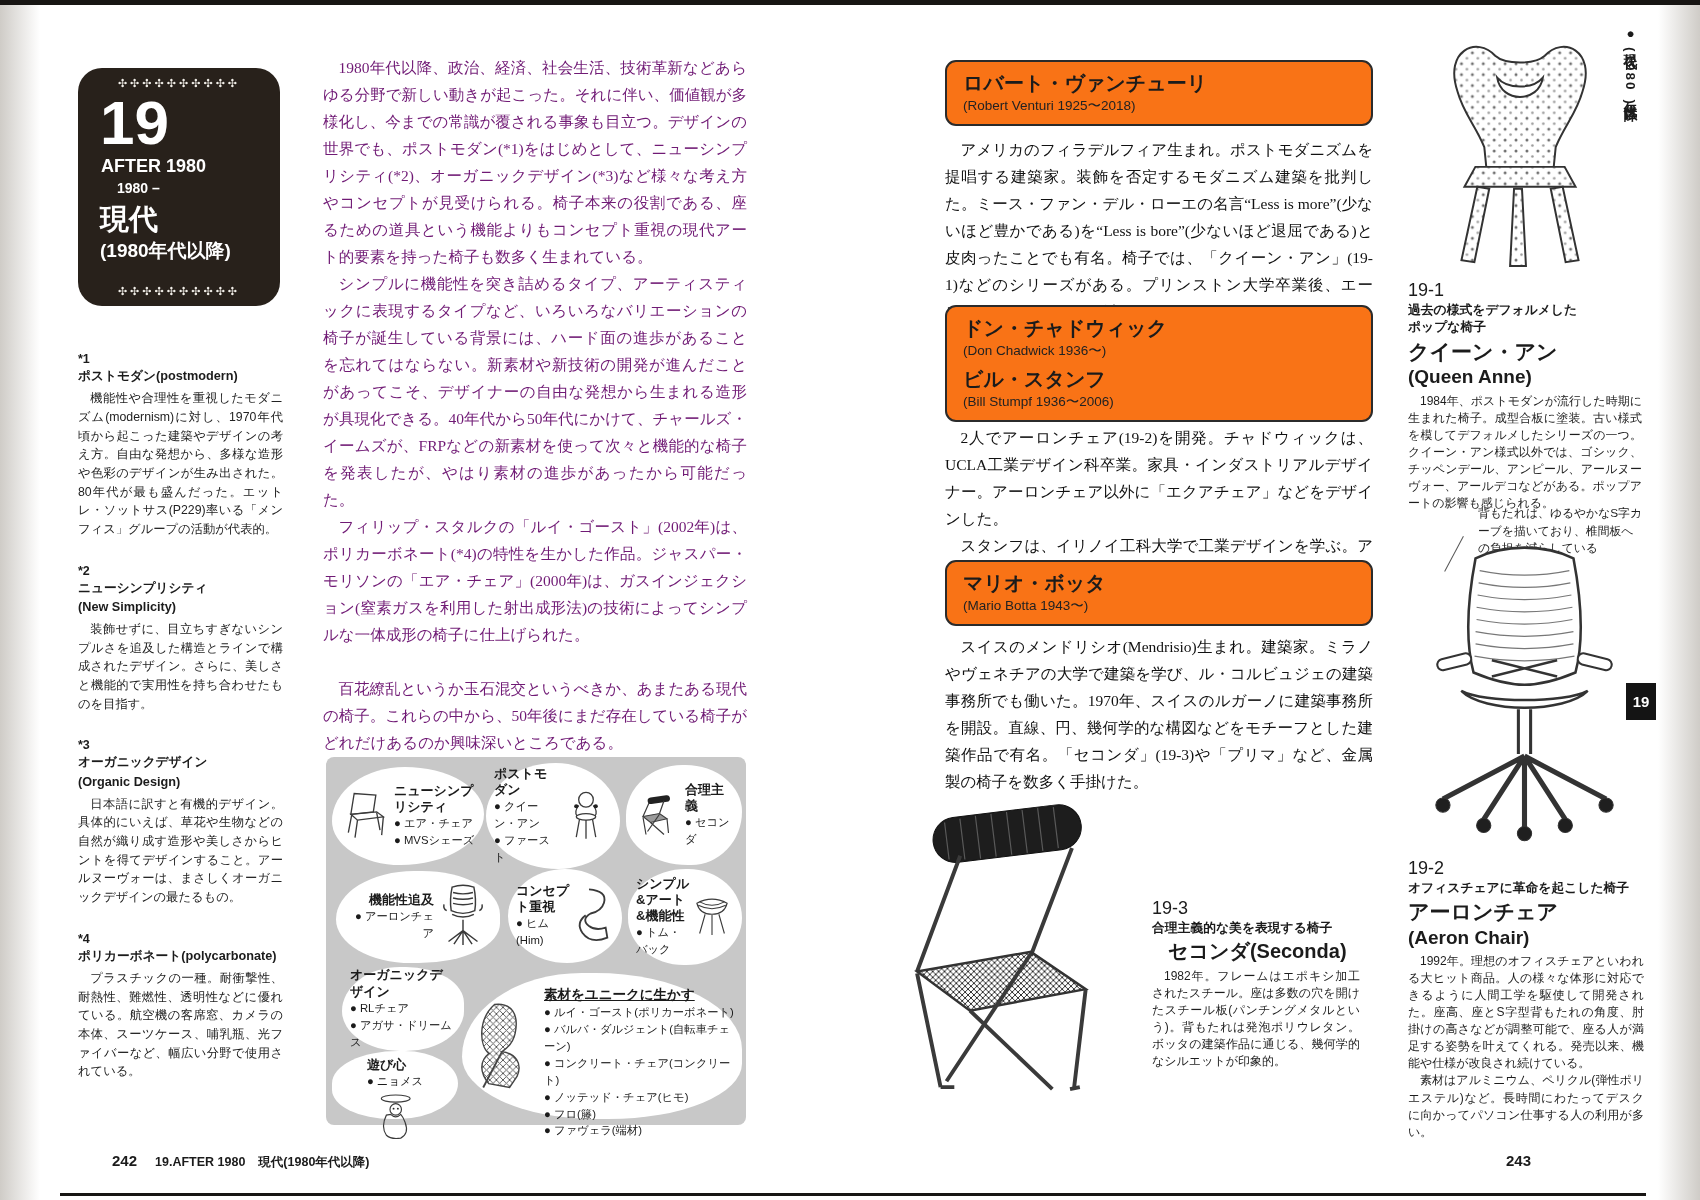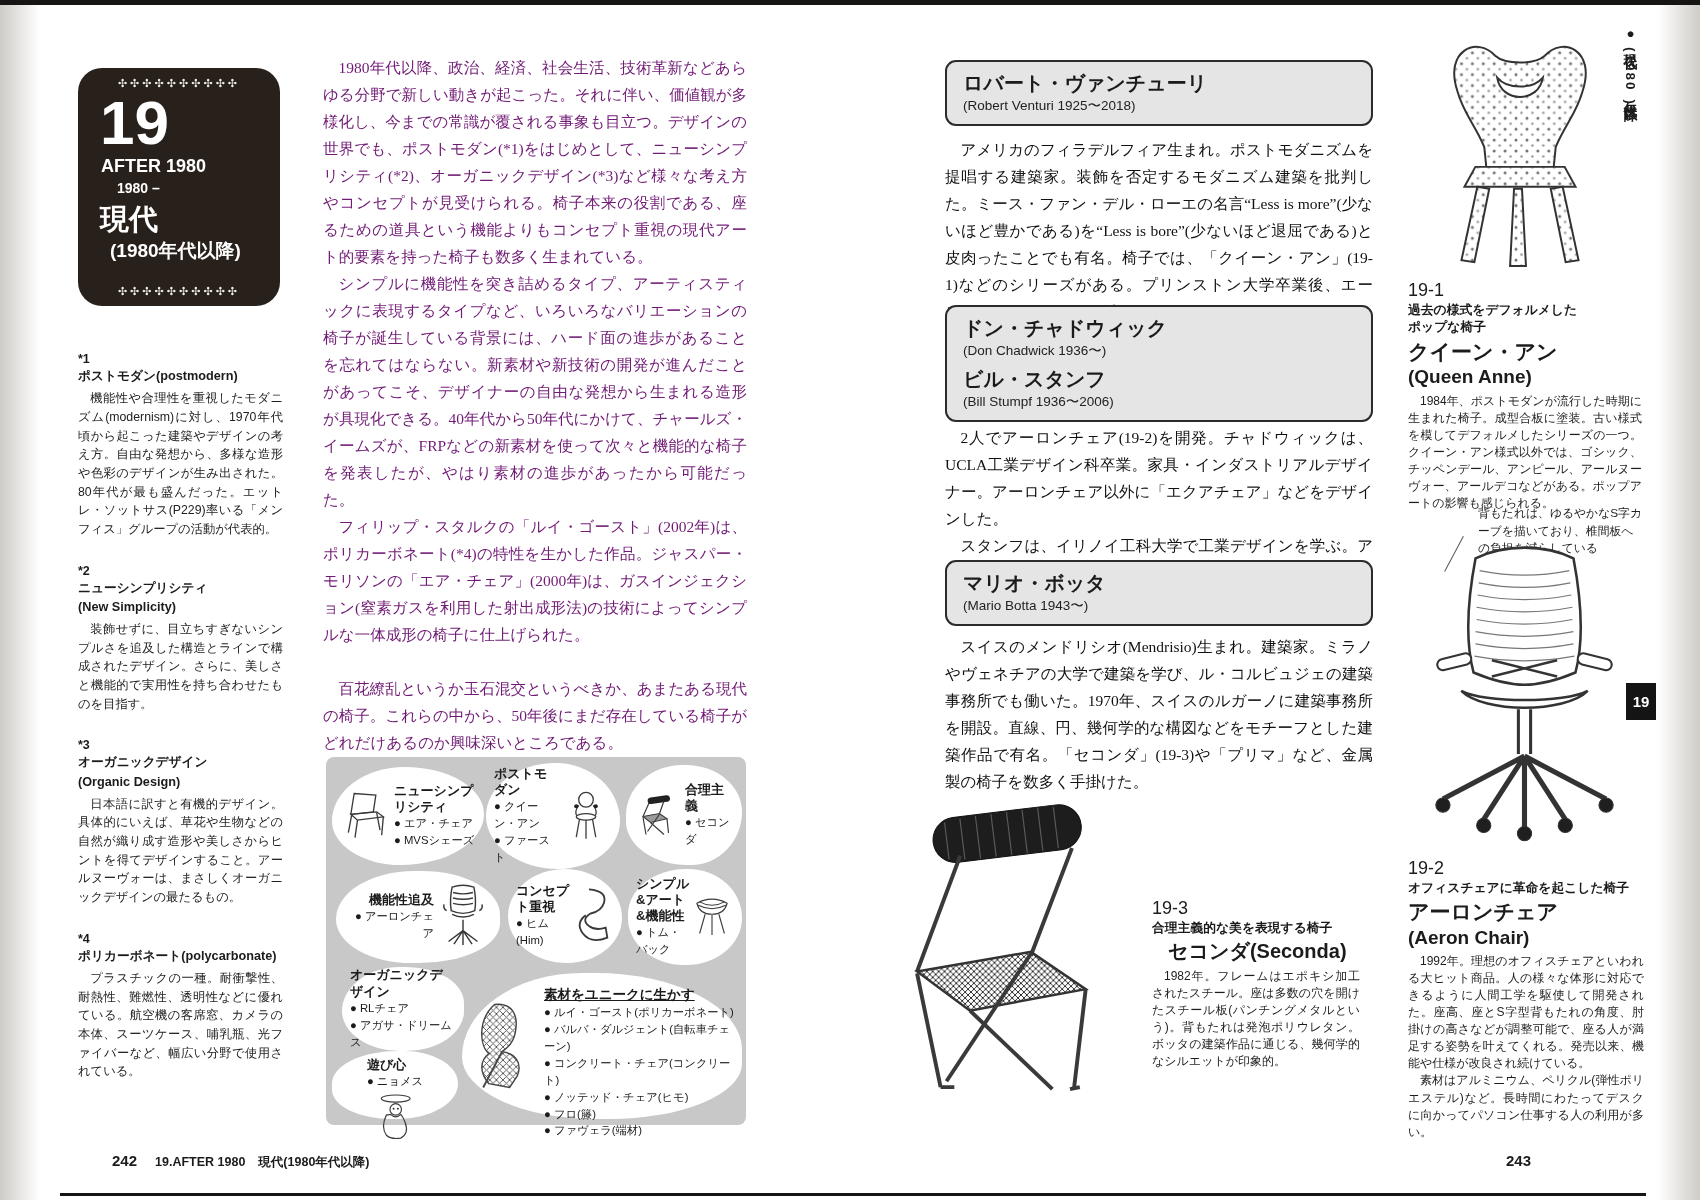--- a/index.html
+++ b/index.html
@@ -13,40 +13,40 @@
   .top-rule{left:0;top:0;width:1700px;height:5px;background:#171513;}
   .bottom-rule{left:60px;top:1193px;width:1586px;height:3px;background:#171513;}
   
   .badge{left:78px;top:68px;width:202px;height:238px;background:#28211b;border-radius:24px;
          color:#fff;box-sizing:border-box;padding:10px 0 0 0;}
   .badge .orn{text-align:center;font-size:11px;letter-spacing:3px;color:#f2efe9;line-height:1;}
   .badge .num{font-size:62px;font-weight:bold;line-height:1.02;padding-left:22px;margin-top:2px;}
   .badge .era{font-size:18px;font-weight:bold;padding-left:23px;margin-top:2px;}
   .badge .range{font-size:14px;font-weight:bold;padding-left:39px;margin-top:3px;}
   .badge .ttl{font-size:29px;font-weight:bold;padding-left:22px;margin-top:8px;line-height:1.1;}
-  .badge .sub{font-size:19px;font-weight:bold;padding-left:32px;margin-top:2px;}
+  .badge .sub{font-size:19px;font-weight:bold;padding-left:22px;margin-top:2px;}
   .badge .orn-b{position:absolute;bottom:9px;width:100%;}
   
   .fncol{left:78px;top:352px;width:205px;}
   .fn{margin-bottom:25px;}
   .fn .n{font-weight:bold;font-size:12.5px;}
   .fn .t{font-weight:bold;font-size:12.7px;line-height:1.35;margin-top:2px;}
   .fn .b{font-size:12.3px;line-height:1.52;margin-top:4px;text-align:justify;text-indent:1em;color:#222;}
   
   .intro{left:323px;top:54px;width:424px;font-size:15.5px;line-height:27px;text-align:justify;color:#701a75;}
   .intro p{margin:0;text-indent:1em;}
   .intro p.gap{margin-top:27px;}
   
   .diagram{left:326px;top:757px;width:420px;height:368px;background:#c8c8c8;border-radius:8px;}
   .bubble{position:absolute;background:#fff;display:flex;align-items:center;box-sizing:border-box;padding:6px 8px;}
   .bubble .bt{font-weight:bold;font-size:13px;line-height:1.25;}
   .bubble .bi{font-size:11.3px;line-height:1.5;}
   .bubble svg{flex:0 0 auto;}
   
-  .namebox{left:945px;width:392px;border:2px solid #2b2b2b;border-radius:11px;background:#e5e5e5;
+  .namebox{left:945px;width:392px;border:2px solid #2b2b2b;border-radius:11px;background:#f97316;
            box-sizing:content-box;padding:9px 16px;}
   .namebox .ja{font-size:20px;font-weight:bold;line-height:1.2;}
   .namebox .en{font-size:13.5px;margin-top:2px;color:#222;}
   .namebox .ja2{margin-top:7px;}
   .dtext{left:945px;width:428px;font-size:15.5px;line-height:27px;text-align:justify;color:#111;}
   .dtext p{margin:0;text-indent:1em;}
   
   .cap .num{font-weight:normal;font-size:18px;}
   .cap .sub{font-weight:bold;font-size:12.8px;line-height:1.35;}
   .cap .ttl{font-weight:bold;font-size:21px;line-height:1.25;margin-top:3px;}

